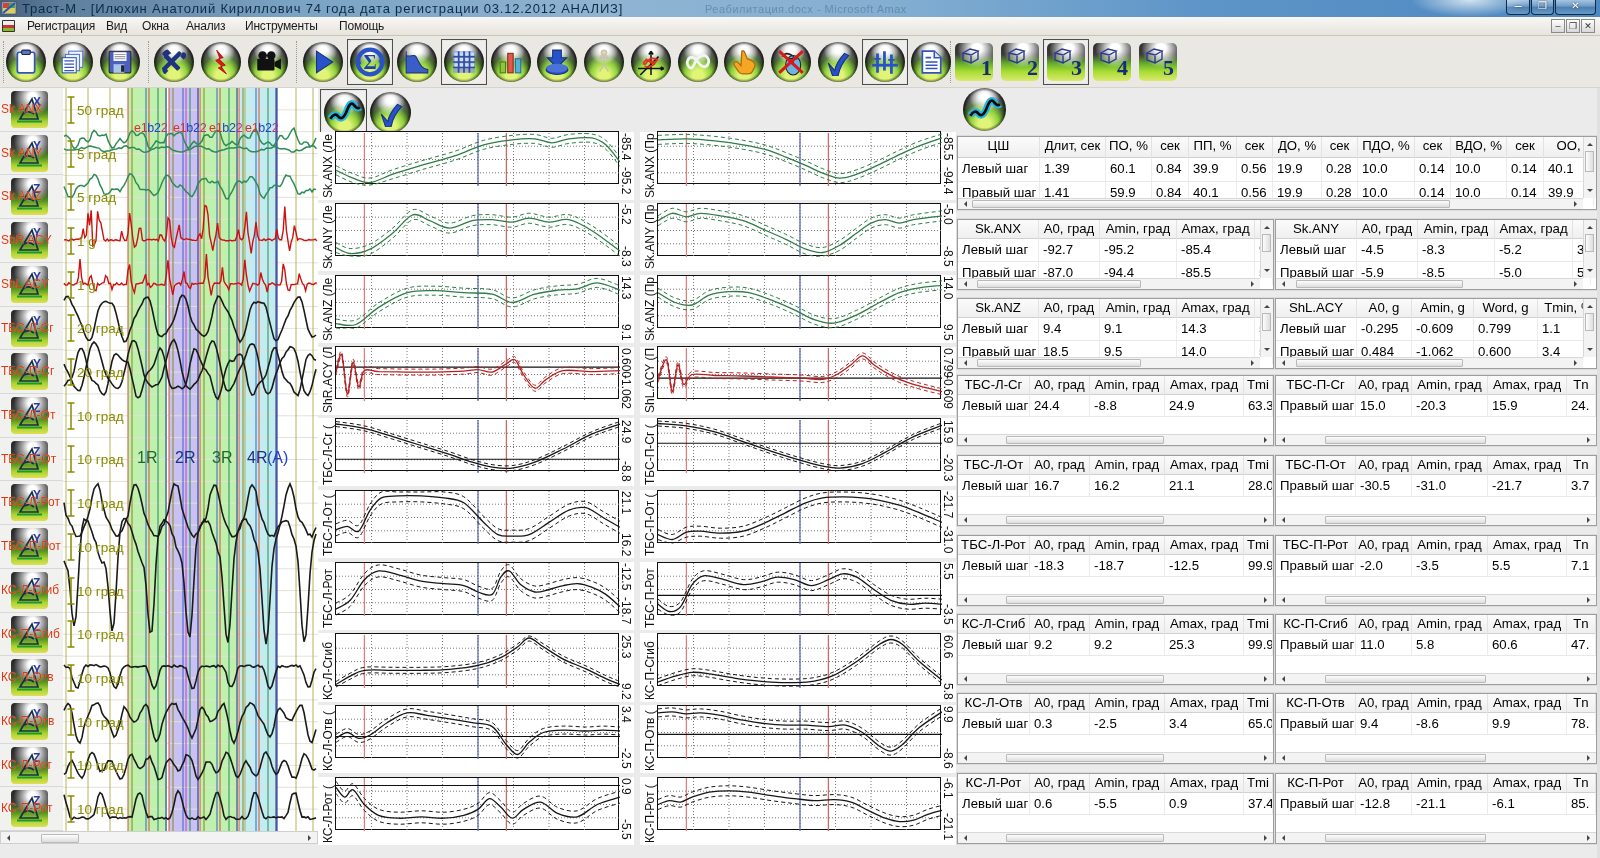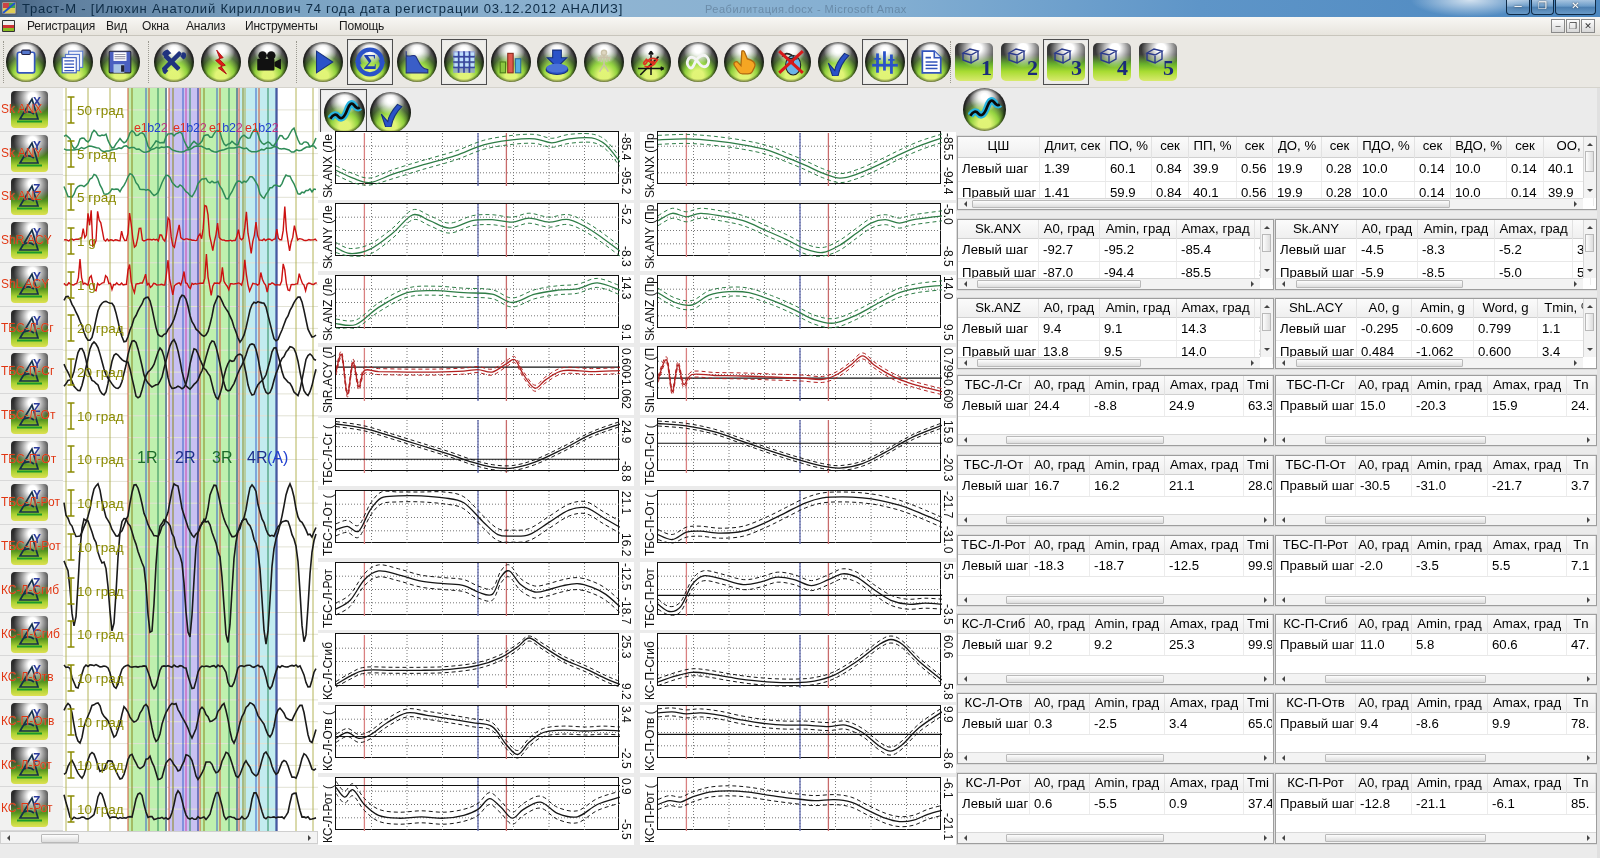--- a/index.html
+++ b/index.html
@@ -1314,21 +1314,21 @@
       <div class="hcell" style="left:219px;width:78px;height:19px">Amax, град</div>
       <div class="hcell" style="left:297px;width:18px;height:19px"></div>
     </div>
     <div class="dcell" style="left:0px;top:19px;width:81px;height:23px">Левый шаг</div>
     <div class="dcell" style="left:81px;top:19px;width:61px;height:23px">9.4</div>
     <div class="dcell" style="left:142px;top:19px;width:77px;height:23px">9.1</div>
     <div class="dcell" style="left:219px;top:19px;width:78px;height:23px">14.3</div>
     <div class="dcell" style="left:297px;top:19px;width:18px;height:23px">5</div>
     <div class="abs" style="left:0;top:41px;width:302px;height:1px;background:#e8e8e8"></div>
     <div class="dcell" style="left:0px;top:42px;width:81px;height:23px">Правый шаг</div>
-    <div class="dcell" style="left:81px;top:42px;width:61px;height:23px">13.8</div>
+    <div class="dcell" style="left:81px;top:42px;width:61px;height:23px">18.5</div>
     <div class="dcell" style="left:142px;top:42px;width:77px;height:23px">9.5</div>
     <div class="dcell" style="left:219px;top:42px;width:78px;height:23px">14.0</div>
     <div class="dcell" style="left:297px;top:42px;width:18px;height:23px">5</div>
     <div class="abs" style="left:0;top:64px;width:302px;height:1px;background:#e8e8e8"></div>
   </div>
 <div class="hsb abs" style="left:958px;top:357px;width:302px;height:11px">
     <div class="ar" style="left:3px;border-right-color:#444"></div>
     <div class="thumb" style="left:19px;width:164px"></div>
     <div class="ar" style="right:3px;border-left-color:#444"></div>
   </div>

